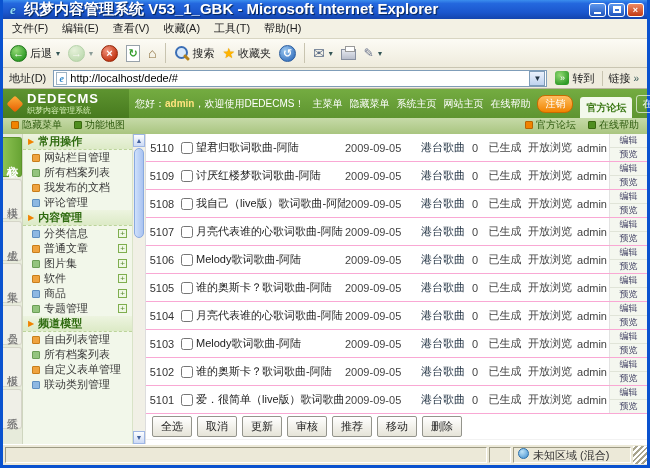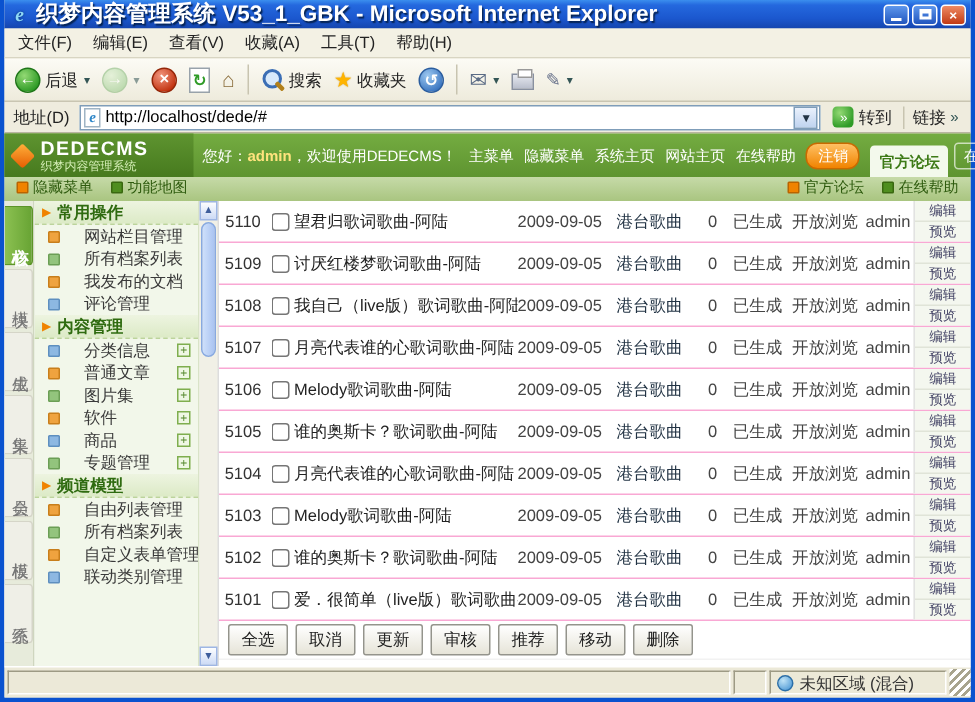--- a/index.html
+++ b/index.html
@@ -81,59 +81,59 @@
 
   
   .main{flex:1;display:flex;overflow:hidden;background:#fff}
   .vtabs{width:20px;flex:0 0 20px;background:#E7EBDB;display:flex;flex-direction:column;padding-top:3px;gap:2px;border-right:1px solid #CFD6BF}
   .vtab{flex:0 0 40px;writing-mode:vertical-rl;text-orientation:upright;display:flex;align-items:center;justify-content:center;font-size:11px;color:#777;background:#EFEFE7;border:1px solid #D5D5C8;border-left:none;border-radius:0 3px 3px 0}
   .vtab.active{background:linear-gradient(90deg,#8CC152,#68A434);color:#fff;font-weight:bold;border-color:#5C9429}
 
   .sidebar{width:110px;flex:0 0 110px;background:#F2F7EA;border-right:1px solid #D9E3C8;overflow:hidden;display:flex;flex-direction:column}
   .side-h{flex:0 0 16px;display:flex;align-items:center;gap:4px;padding:0 5px;background:linear-gradient(#EDF4E0,#DCEAC6);border-bottom:1px dashed #BCD49B;color:#2F6B10;font-weight:bold}
   .arr{color:#F08300;font-size:8px}
-  .side-item{flex:0 0 15px;display:flex;align-items:center;gap:16px;padding:0 5px 0 9px;color:#3A3A3A;white-space:nowrap;cursor:default}
+  .side-item{flex:0 0 15px;display:flex;align-items:center;gap:4px;padding:0 5px 0 9px;color:#3A3A3A;white-space:nowrap;cursor:default}
   .s-ico{width:8px;height:8px;border-radius:1px;flex:0 0 8px;background:#EFA33F;border:1px solid #C87E1B}
   .side-item:nth-child(odd) .s-ico{background:#8DB8E2;border-color:#5E8FBF}
   .side-item:nth-child(3n) .s-ico{background:#93C47D;border-color:#6B9E55}
   .redx{margin-left:auto;color:#E03815;font-weight:bold;font-size:10px}
   .plus{margin-left:auto;width:9px;height:9px;border:1px solid #7FAE4E;color:#55882C;font-size:8px;line-height:7px;text-align:center;background:#EFF7E4}
 
   .sb-scroll{width:13px;flex:0 0 13px;background:#F1F0E6;border-right:1px solid #DDD;display:flex;flex-direction:column}
   .sb-btn{flex:0 0 13px;background:linear-gradient(#FDFEFF,#CCDAF5);border:1px solid #9EB6E4;display:flex;align-items:center;justify-content:center;font-size:7px;color:#3E5E9C}
   .sb-track{flex:1;padding:1px}
   .sb-thumb{height:90px;background:linear-gradient(90deg,#CFE0FB,#A9C3F1);border:1px solid #88A9E0;border-radius:5px}
 
   .content{flex:1;display:flex;flex-direction:column;background:#fff;overflow:hidden}
   .trow{flex:0 0 22px;display:flex;align-items:center;border-bottom:1px solid #f9a8d4;padding-left:0}
   .c-id{width:32px;text-align:center;color:#333}
   .c-cb{width:18px;display:flex;justify-content:center}
   input[type=checkbox]{width:12px;height:12px;margin:0}
   .c-title{flex:1;overflow:hidden;white-space:nowrap}
   .tlink{color:#222;text-decoration:none;cursor:pointer}
   .c-date{width:66px;color:#444;}
-  .c-cat{width:54px;text-align:left}
+  .c-cat{width:54px;text-align:right}
   .c-cat a{color:#234;text-decoration:none;cursor:pointer}
   .c-clicks{width:20px;text-align:center;color:#444}
   .c-status{width:40px;text-align:center;color:#444}
   .c-browse{width:50px;text-align:center;color:#444}
   .c-author{width:34px;text-align:center;color:#444}
   .c-actions{width:38px;flex:0 0 38px;border-left:1px solid #E2E2E2;align-self:stretch;display:flex;flex-direction:column;background:#F4F7EF}
   .c-actions a{flex:1;display:flex;align-items:center;justify-content:center;font-size:9px;color:#446;text-decoration:none;cursor:pointer}
   .c-actions a:first-child{border-bottom:1px solid #E0E4D8}
 
   .actions-row{flex:0 0 26px;display:flex;align-items:center;padding-left:6px;border-bottom:1px solid #F2F2F2}
   .abtn{font-size:11px;padding:2px 8px;margin-right:5px;background:linear-gradient(#FFFFFF,#E6E4D8);border:1px solid #94948C;border-radius:2px;color:#222;cursor:pointer}
 
   .pager{flex:0 0 18px;display:flex;align-items:center;justify-content:center;gap:6px;color:#333}
   .pager a{color:#1F4FA0;text-decoration:none;cursor:pointer}
 
   
   .statusbar{flex:0 0 20px;background:#ECE9D8;border-top:1px solid #FFF;display:flex;align-items:center;gap:2px;padding:1px 0 1px 2px}
-  .sp{height:16px;border:1px solid;border-color:#9D9A84 #FFFFFF #FFFFFF #9D9A84;display:flex;align-items:center;padding:0 4px;color:#333}
+  .sp{height:16px;border:1px solid;border-color:#9D9A84 #FFFFFF #FFFFFF #9D9A84;display:flex;padding:0 4px;color:#333}
   .sp1{flex:1}
   .sp2{width:22px;flex:0 0 22px}
   .spzone{width:118px;flex:0 0 118px;gap:4px;white-space:nowrap;overflow:hidden}
   .globe{width:11px;height:11px;border-radius:50%;background:radial-gradient(circle at 35% 30%,#BFE3F7,#3E8ED0);border:1px solid #2B6EA8;flex:0 0 11px}
   .grip{width:14px;height:18px;background:repeating-linear-gradient(135deg,#FFFFFF 0 2px,#A8A48E 2px 4px)}
 </style>
 </head>
 <body>
 
 <div class="window">

